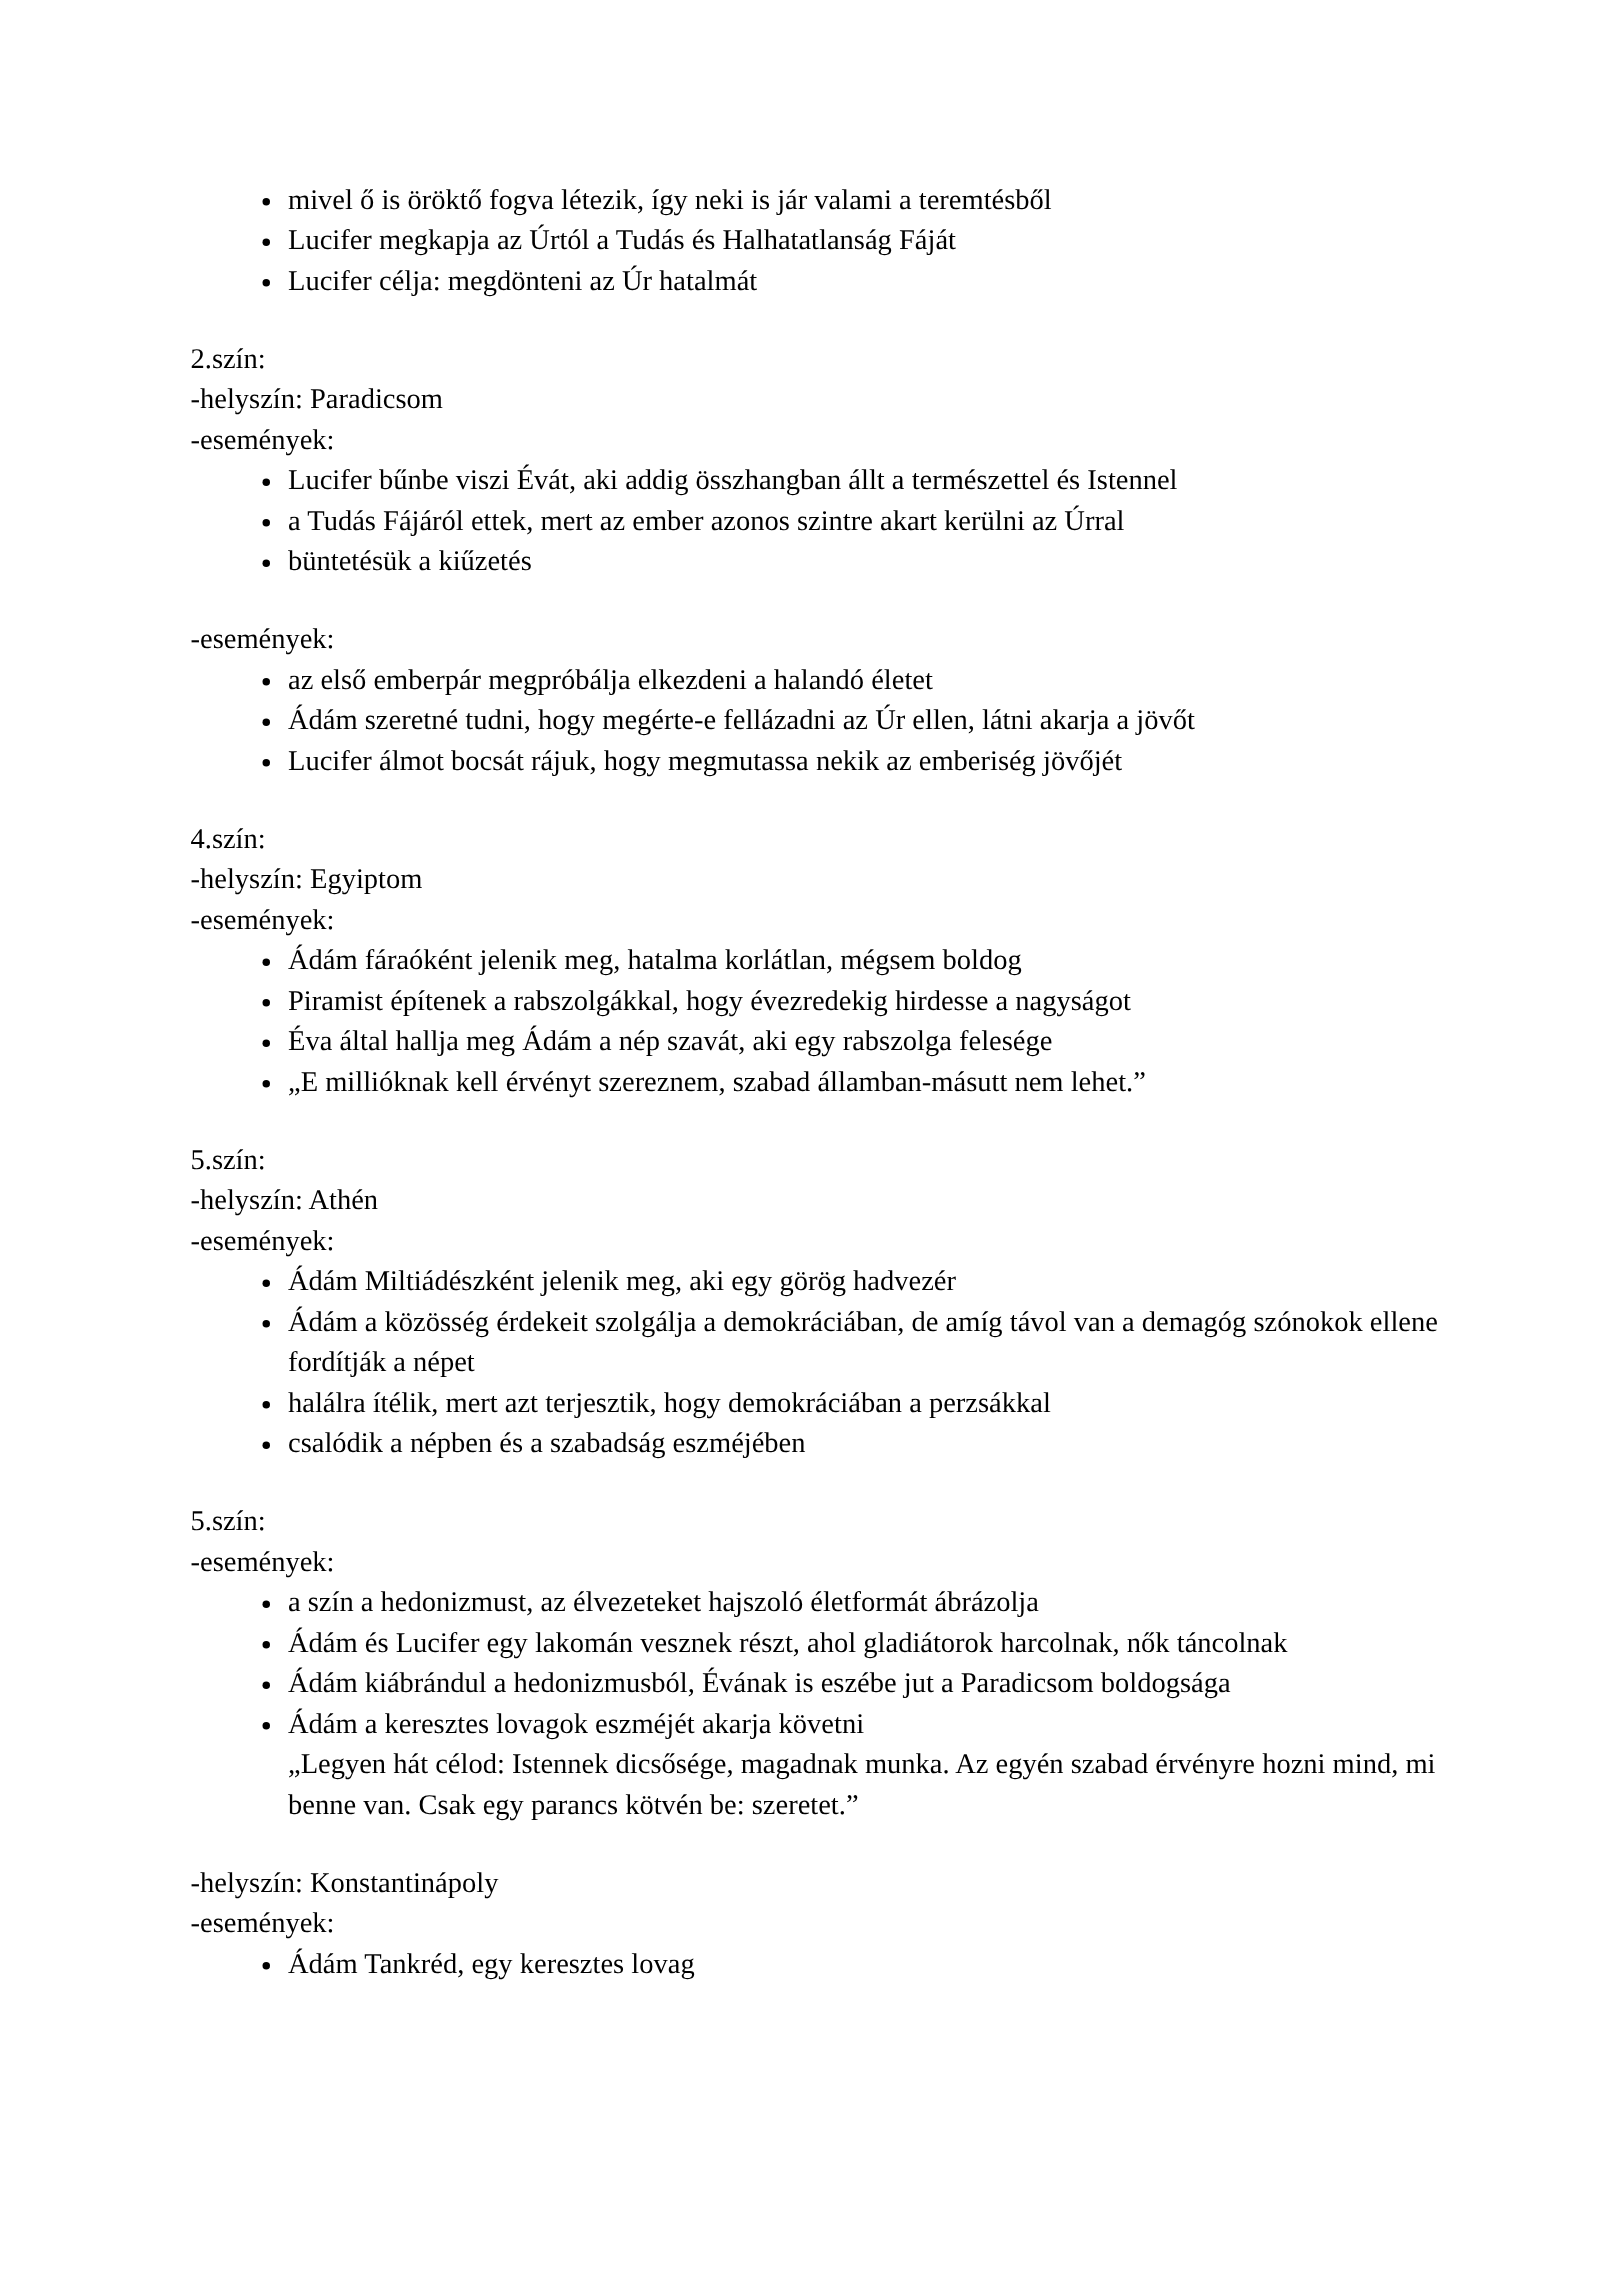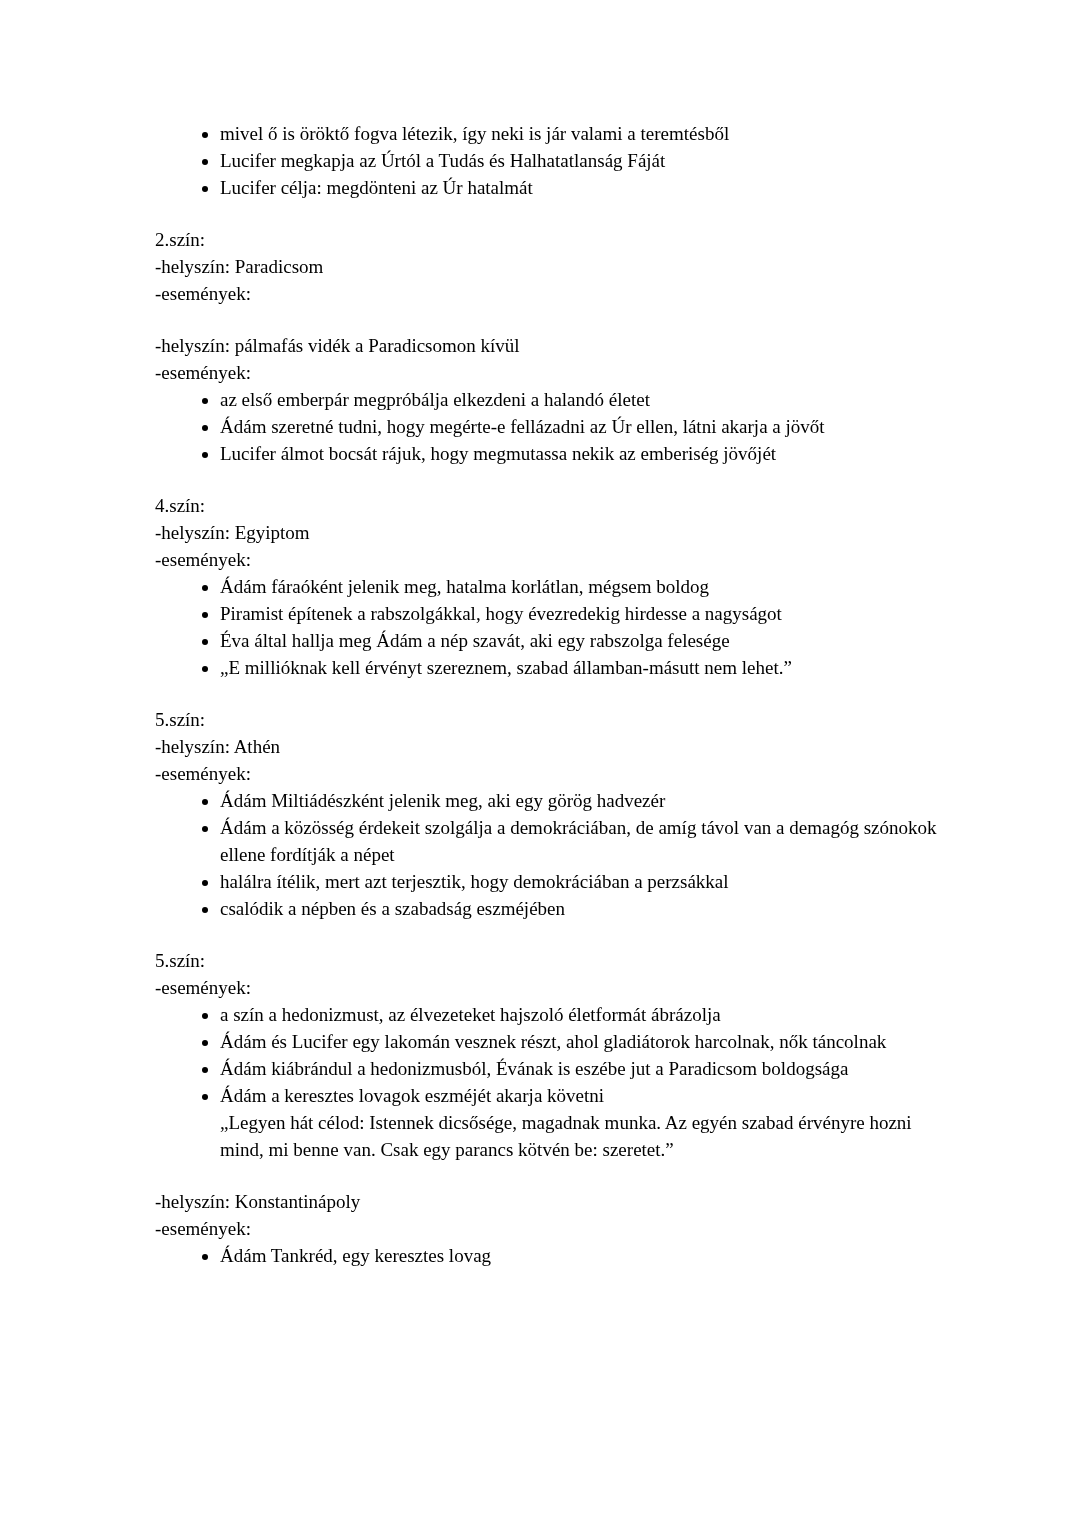--- a/index.html
+++ b/index.html
@@ -15,21 +15,20 @@
     overflow: hidden;
   }
   .page {
     padding: 120px 120px 0 127px;
     width: 833px;
     font-size: 19px;
     line-height: 27px;
   }
   .section {
     margin-top: 25px;
-    margin-left: 28px;
   }
   .section:first-child {
     margin-top: 0;
   }
   .section-title,
   .section-location,
   .section-events-label {
     white-space: nowrap;
   }
   ul.bullets {
@@ -55,24 +54,28 @@
       <li><span>mivel ő is öröktő fogva létezik, így neki is jár valami a teremtésből</span></li>
       <li><span>Lucifer megkapja az Úrtól a Tudás és Halhatatlanság Fáját</span></li>
       <li><span>Lucifer célja: megdönteni az Úr hatalmát</span></li>
     </ul>
   </div>
 
   <div class="section">
     <div class="section-title">2.szín:</div>
     <div class="section-location">-helyszín: Paradicsom</div>
     <div class="section-events-label">-események:</div>
+    <ul class="bullets">
+      <li><span>Lucifer bűnbe viszi Évát, aki addig összhangban állt a természettel és Istennel</span></li>
+      <li><span>a Tudás Fájáról ettek, mert az ember azonos szintre akart kerülni az Úrral</span></li>
+      <li><span>büntetésük a kiűzetés</span></li>
+    </ul>
   </div>
 
   <div class="section">
-    <div class="section-location">-helyszín: pálmafás vidék a Paradicsomon kívül</div>
     <div class="section-events-label">-események:</div>
     <ul class="bullets">
       <li><span>az első emberpár megpróbálja elkezdeni a halandó életet</span></li>
       <li><span>Ádám szeretné tudni, hogy megérte-e fellázadni az Úr ellen, látni akarja a jövőt</span></li>
       <li>
         <span>Lucifer álmot bocsát rájuk, hogy megmutassa nekik az emberiség jövőjét</span>
       </li>
     </ul>
   </div>
 

